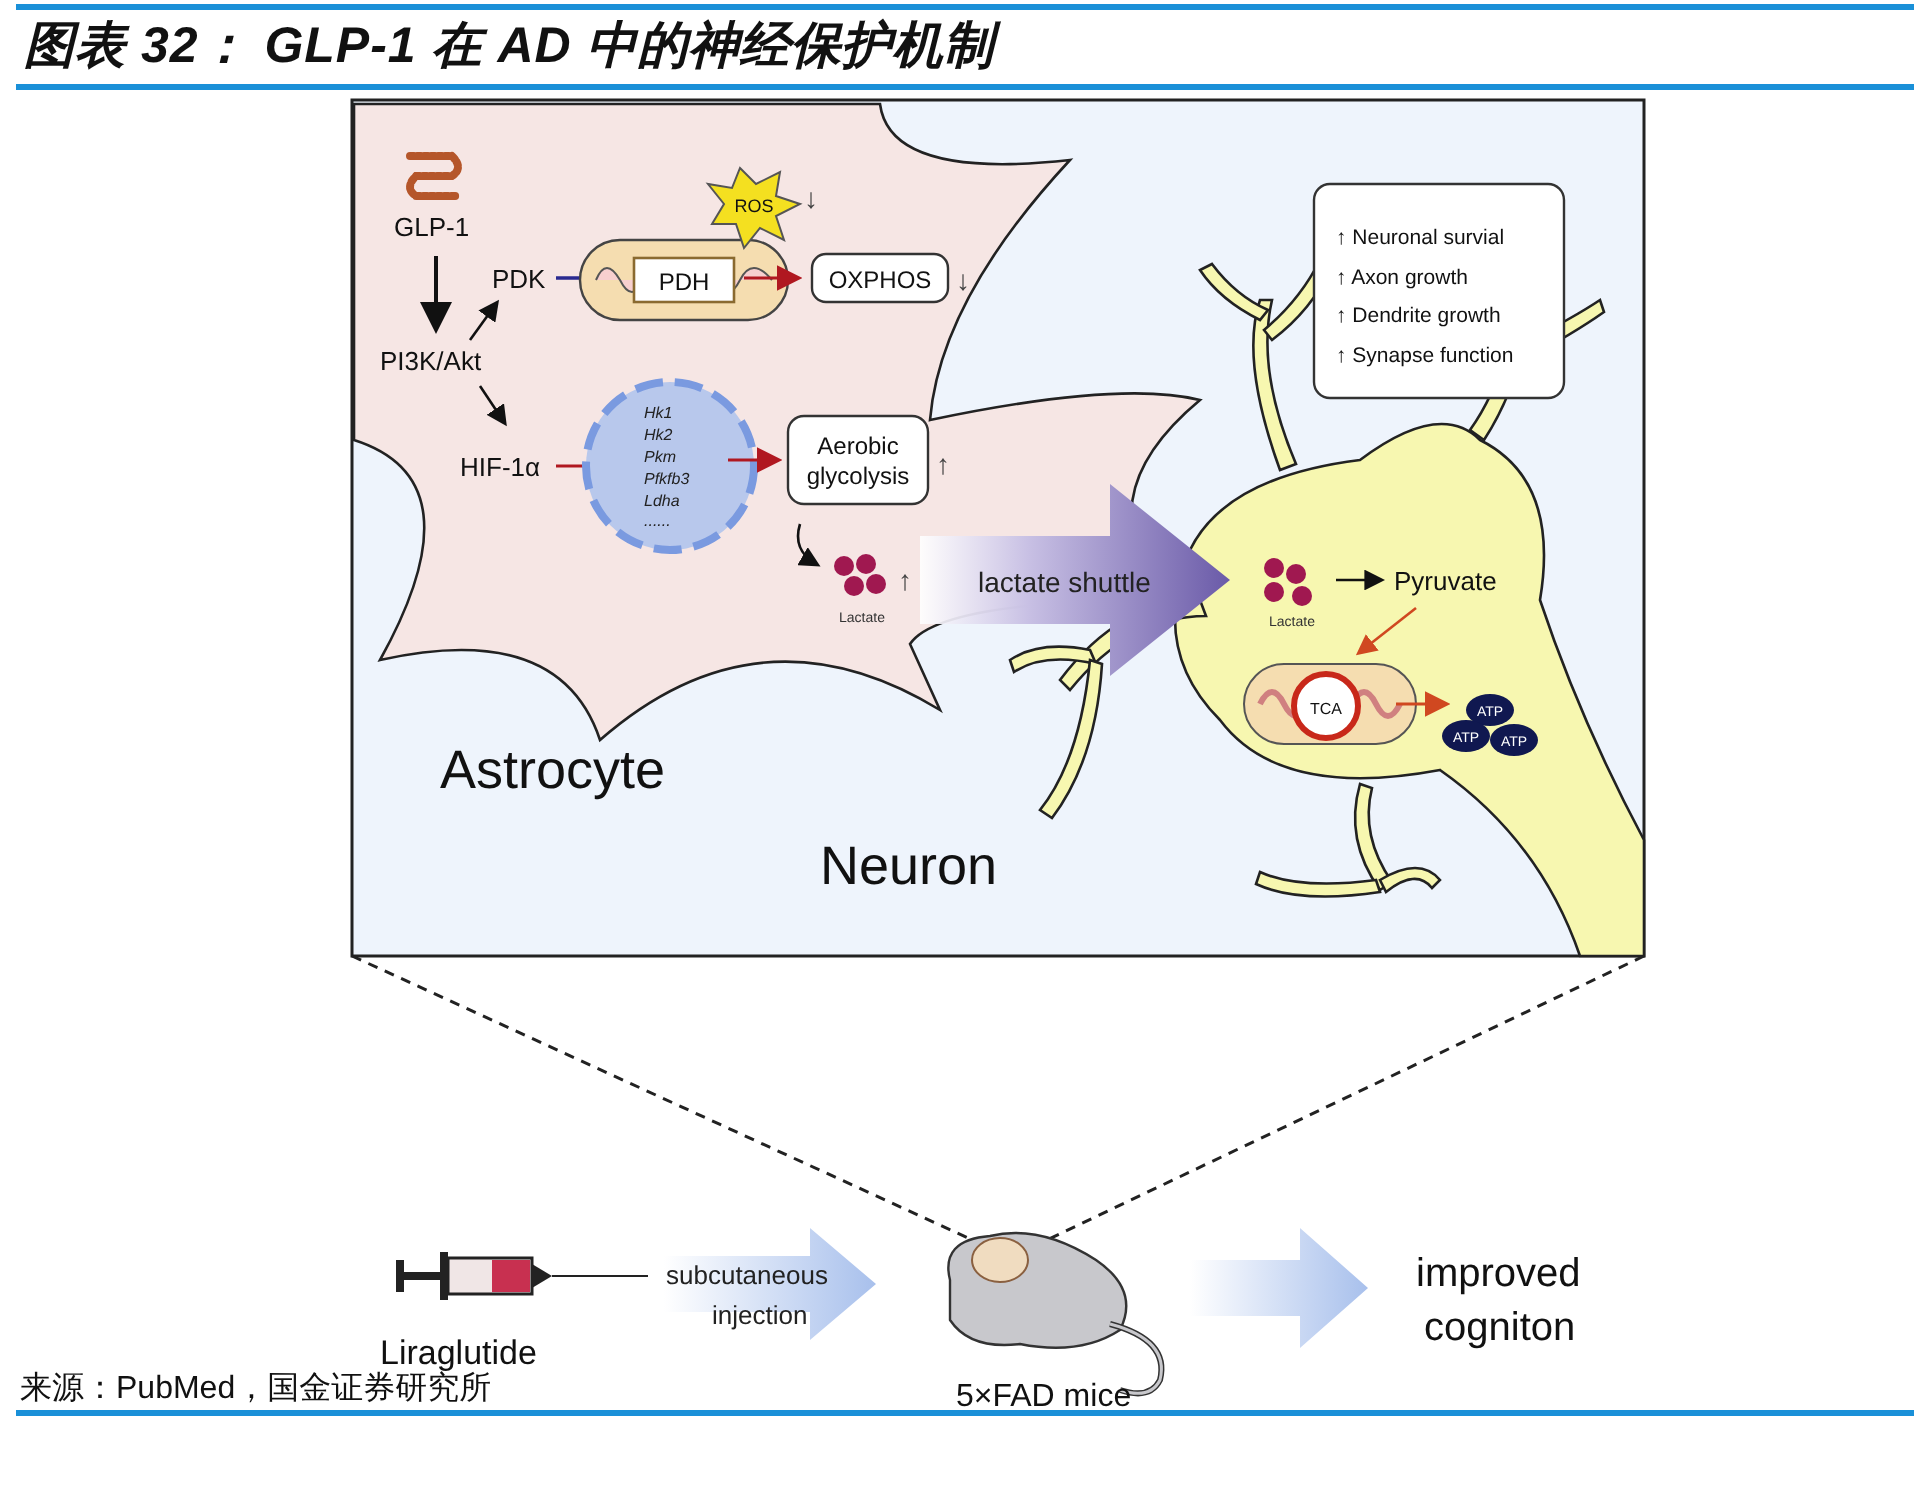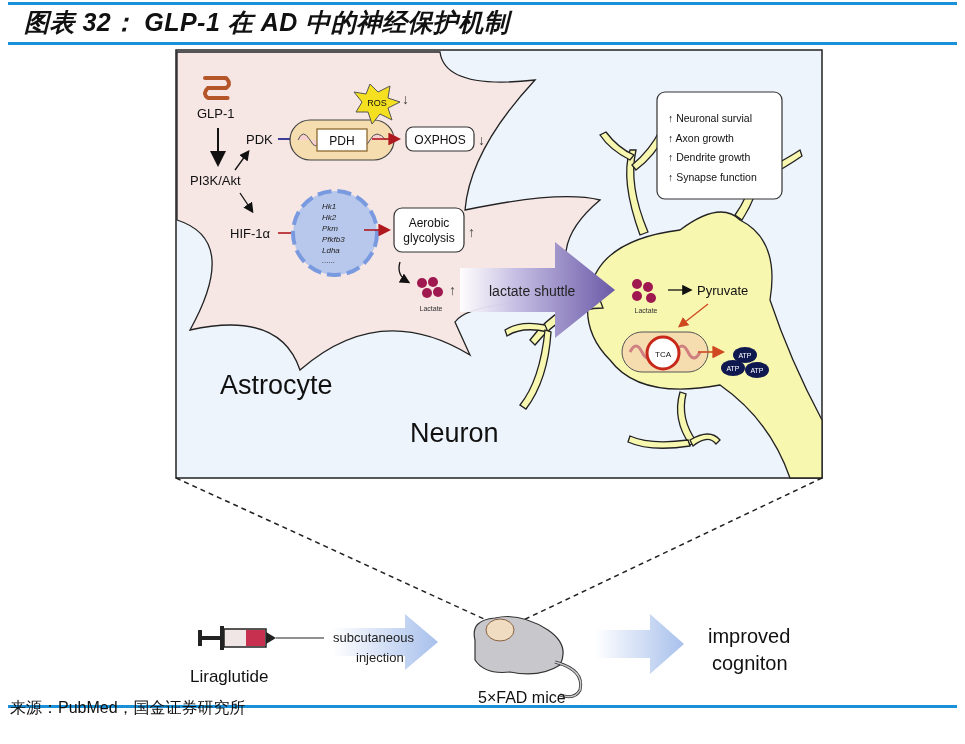--- a/index.html
+++ b/index.html
@@ -1,19 +1,19 @@
 <!DOCTYPE html>
 <html><head>
 <meta charset="utf-8">
 <style>
   html, body { margin: 0; padding: 0; background: #ffffff; }
   body { width: 965px; height: 744px; position: relative; overflow: hidden; font-family: "Liberation Sans", sans-serif; }
   .rule { position: absolute; left: 8px; right: 8px; height: 3px; background: #1a90d8; }
-  .title { position: absolute; left: 24px; top: 6px; font-family: "Liberation Sans", sans-serif; font-weight: bold; font-style: italic; font-size: 25px; color: #111; letter-spacing: 0.5px; }
-  .source { position: absolute; left: 10px; top: 698px; font-family: "Liberation Sans", sans-serif; font-size: 16px; color: #111; }
+  .title { position: absolute; left: 12px; top: 6px; font-family: "Liberation Sans", sans-serif; font-weight: bold; font-style: italic; font-size: 25px; color: #111; letter-spacing: 0.5px; }
+  .source { position: absolute; left: 10px; top: 684px; font-family: "Liberation Sans", sans-serif; font-size: 16px; color: #111; }
   svg text { font-family: "Liberation Sans", sans-serif; }
 </style>
 </head>
 <body>
 
 <div class="rule" style="top:2px"></div>
 <div class="title">图表 32： GLP-1 在 AD 中的神经保护机制</div>
 <div class="rule" style="top:42px"></div>
 
 <svg width="965" height="744" style="position:absolute;left:0;top:0">

